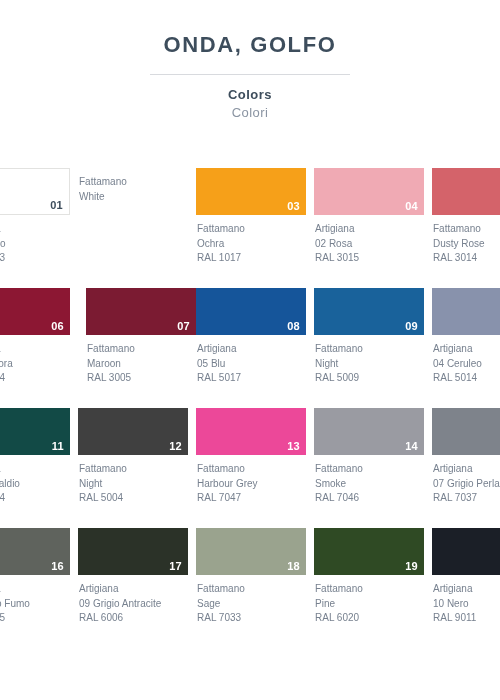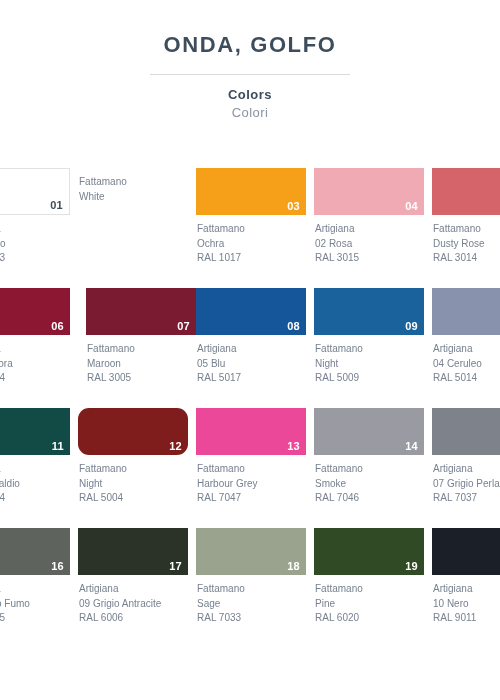--- a/index.html
+++ b/index.html
@@ -206,21 +206,21 @@
         <div class="chip" style="background: rgb(18, 74, 70);">
           <span class="chip-num" style="color: rgb(255, 255, 255);">11</span>
         </div>
         <div class="labels">
           <div class="label-line">Artigiana</div>
           <div class="label-line">06 Smeraldio</div>
           <div class="label-line">RAL 6004</div>
         </div>
       </div>
       <div class="swatch-cell" style="left: 118px;">
-        <div class="chip" style="background: #7f1d1d; border-radius: 11px;">
+        <div class="chip" style="background: #404040;">
           <span class="chip-num" style="color: rgb(255, 255, 255);">12</span>
         </div>
         <div class="labels">
           <div class="label-line">Fattamano</div>
           <div class="label-line">Night</div>
           <div class="label-line">RAL 5004</div>
         </div>
       </div>
       <div class="swatch-cell" style="left: 236px;">
         <div class="chip" style="background: #ec4899; text-decoration: underline;">

